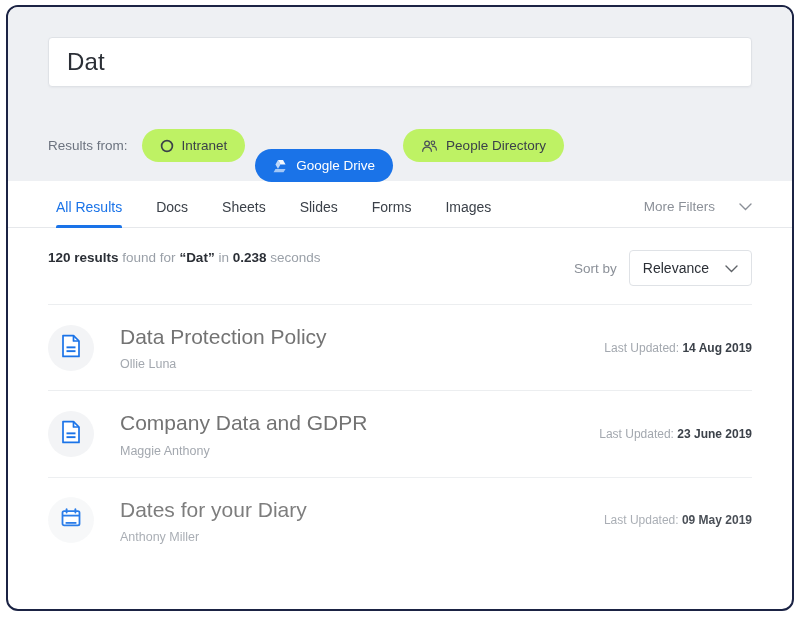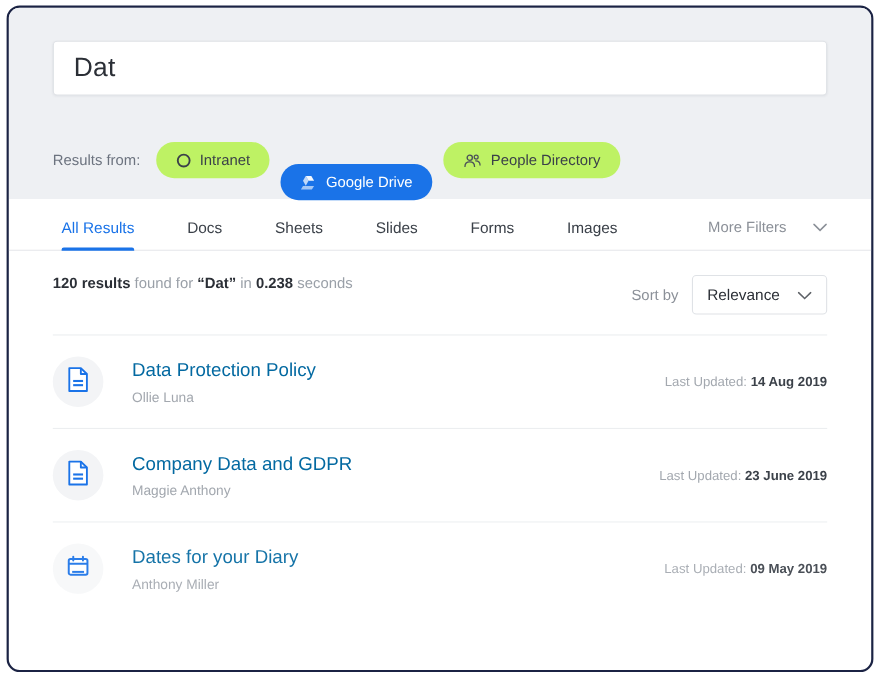--- a/index.html
+++ b/index.html
@@ -90,21 +90,21 @@
   
   .tabs-bar {
     display: flex;
     align-items: flex-end;
     justify-content: space-between;
     border-bottom: 1px solid #e6e8eb;
     padding: 0 40px;
     height: 47px;
     background: #fff;
   }
-  .tabs { display: flex; align-items: flex-end; height: 100%; gap: 16px; }
+  .tabs { display: flex; align-items: flex-end; height: 100%; gap: 2px; }
   .tab {
     font-size: 14px;
     color: #3b4149;
     padding: 0 16px 13px 16px;
     cursor: pointer;
     position: relative;
     line-height: 1;
   }
   .tab:first-child { padding-left: 8px; }
   .tab.active { color: #1a73e8; }
@@ -176,22 +176,22 @@
     display: flex;
     align-items: center;
     justify-content: center;
     flex: none;
     margin-right: 26px;
   }
   .avatar.faded { background: #f7f8f9; }
 
   .result-main { flex: 1 1 auto; min-width: 0; }
   .result-title {
-    font-size: 17px;
-    color: #0369a1;
+    font-size: 21px;
+    color: #737373;
     line-height: 1.25;
   }
   .result-author {
     font-size: 12.5px;
     color: #a3a8af;
     margin-top: 7px;
   }
   .result-meta {
     font-size: 12px;
     color: #a3a8af;

